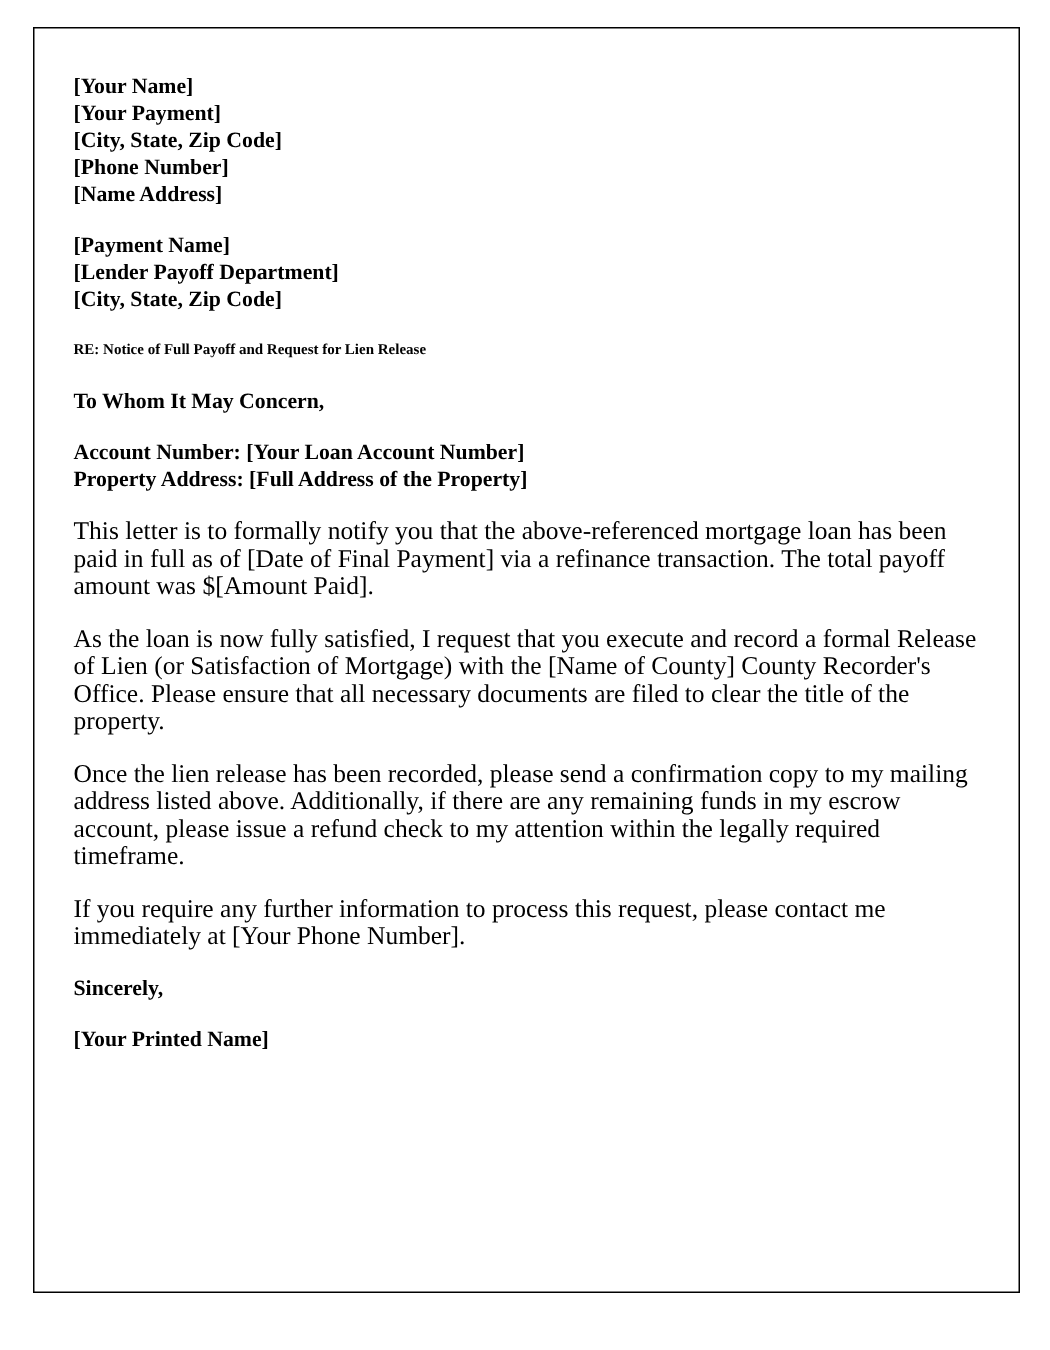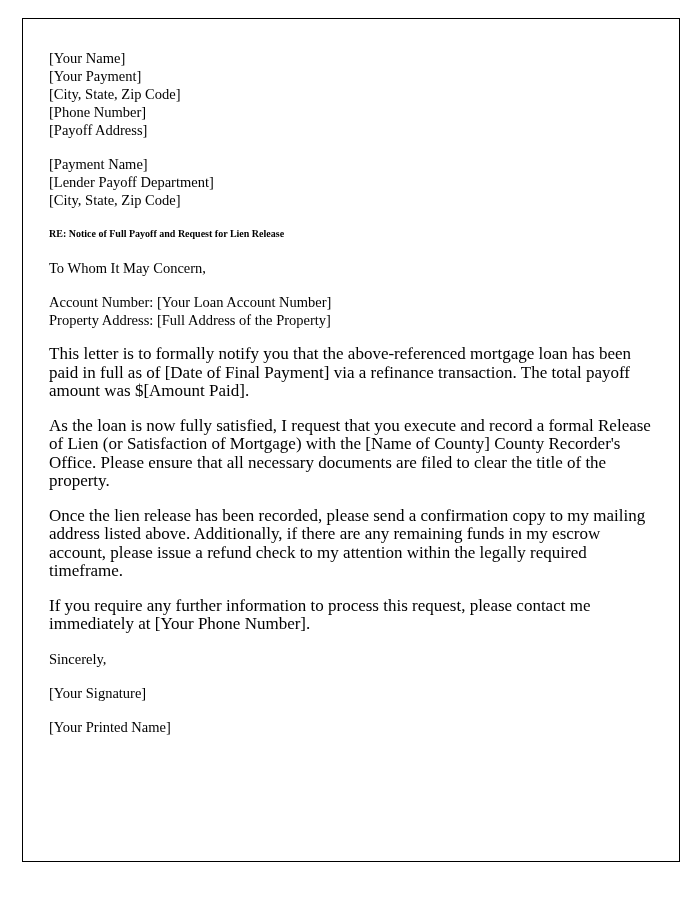--- a/index.html
+++ b/index.html
@@ -29,20 +29,21 @@
       background: #ffffff;
       overflow: hidden;
     }
     .line {
       font-size: 14.5px;
       line-height: 18px;
       white-space: pre-wrap;
     }
     .block {
       margin: 0 0 16px 0;
+      font-weight: bold;
     }
     .para {
       font-size: 17px;
       line-height: 18.5px;
       margin: 0 0 16px 0;
     }
     .subject {
       font-weight: bold;
       font-size: 10px;
       line-height: 18px;
@@ -53,21 +54,21 @@
 <body>
 
 <div class="page">
   <div class="letter-frame">
 
     <div class="block">
       <div class="line">[Your Name]</div>
       <div class="line">[Your Payment]</div>
       <div class="line">[City, State, Zip Code]</div>
       <div class="line">[Phone Number]</div>
-      <div class="line">[Payoff Address]</div>
+      <div class="line">[Name Address]</div>
     </div>
 
 
     <div class="block">
       <div class="line">[Payment Name]</div>
       <div class="line">[Lender Payoff Department]</div>
       <div class="line">[City, State, Zip Code]</div>
     </div>
 
     <div class="subject">RE: Notice of Full Payoff and Request for Lien Release</div>
@@ -83,22 +84,19 @@
 
     <p class="para">This letter is to formally notify you that the above-referenced mortgage loan has been paid in full as of [Date of Final Payment] via a refinance transaction. The total payoff amount was $[Amount Paid].</p>
     <p class="para">As the loan is now fully satisfied, I request that you execute and record a formal Release of Lien (or Satisfaction of Mortgage) with the [Name of County] County Recorder's Office. Please ensure that all necessary documents are filed to clear the title of the property.</p>
     <p class="para">Once the lien release has been recorded, please send a confirmation copy to my mailing address listed above. Additionally, if there are any remaining funds in my escrow account, please issue a refund check to my attention within the legally required timeframe.</p>
     <p class="para">If you require any further information to process this request, please contact me immediately at [Your Phone Number].</p>
 
     <div class="block">
       <div class="line">Sincerely,</div>
     </div>
 
-    <div class="block">
-      <div class="line">[Your Signature]</div>
-    </div>
 
     <div class="block">
       <div class="line">[Your Printed Name]</div>
     </div>
 
   </div>
 </div>
 
 </body></html>

